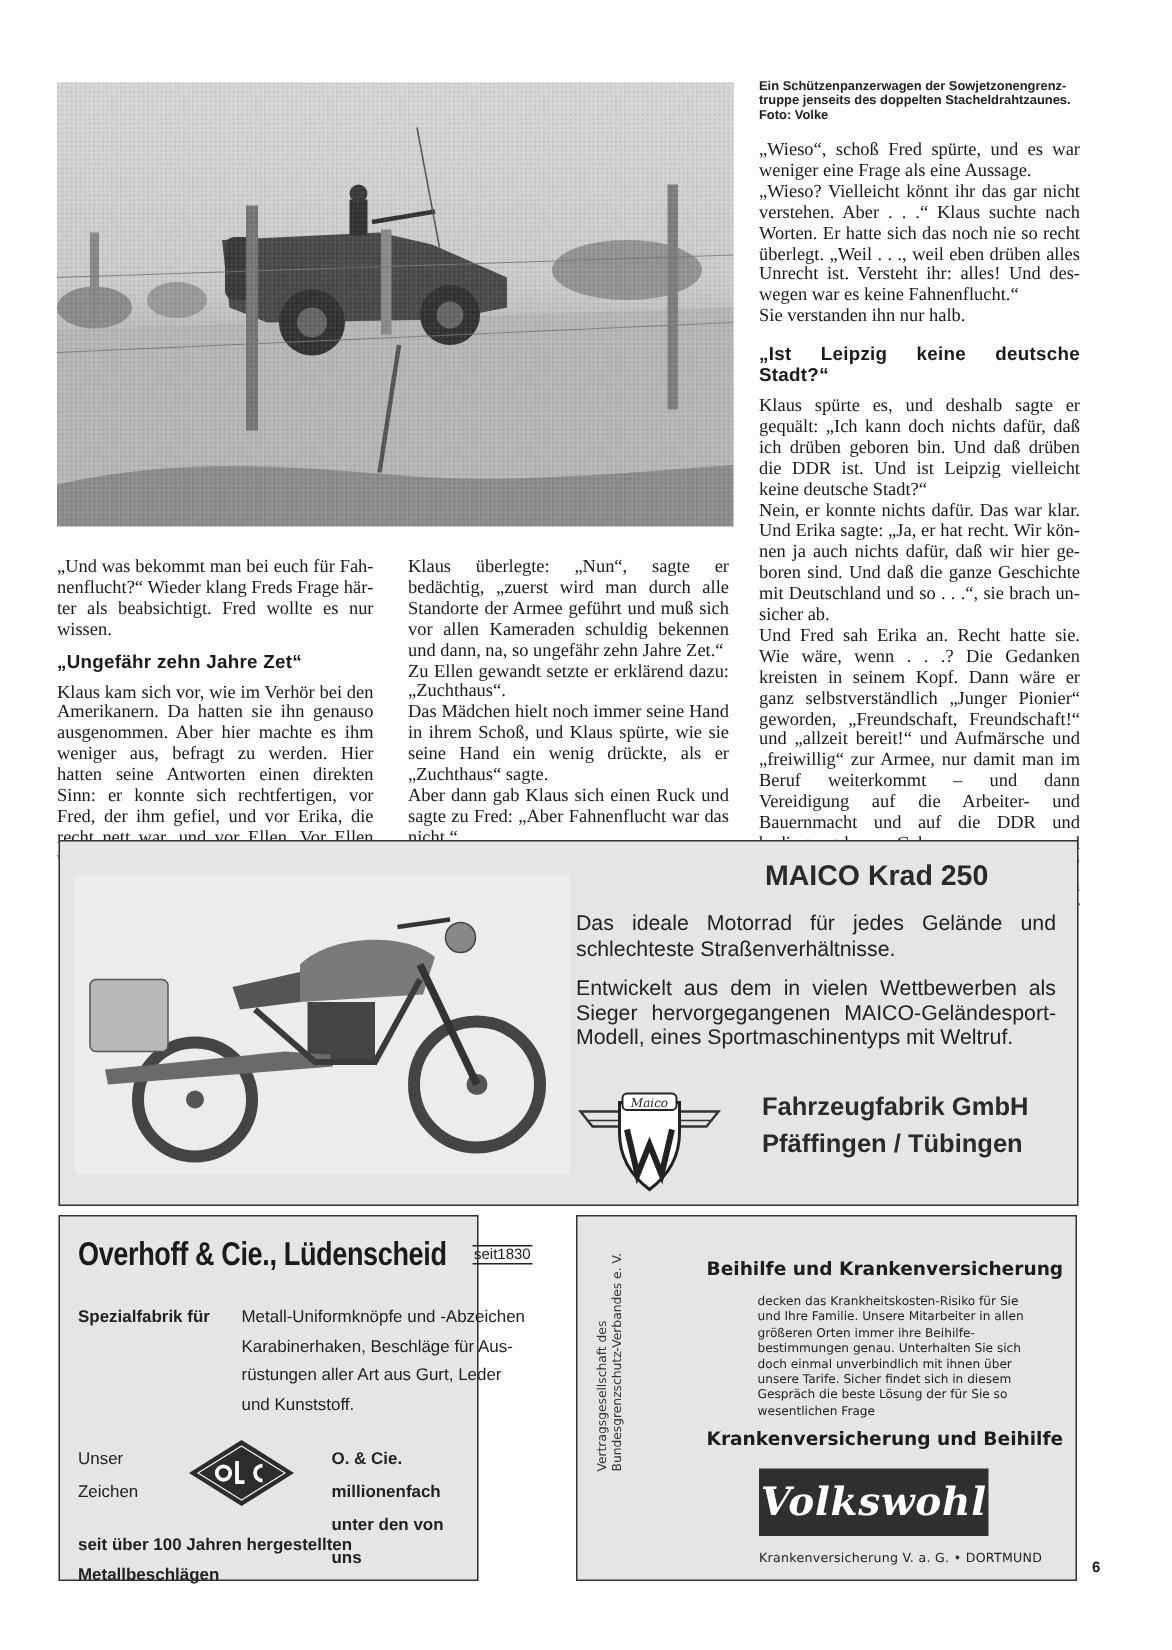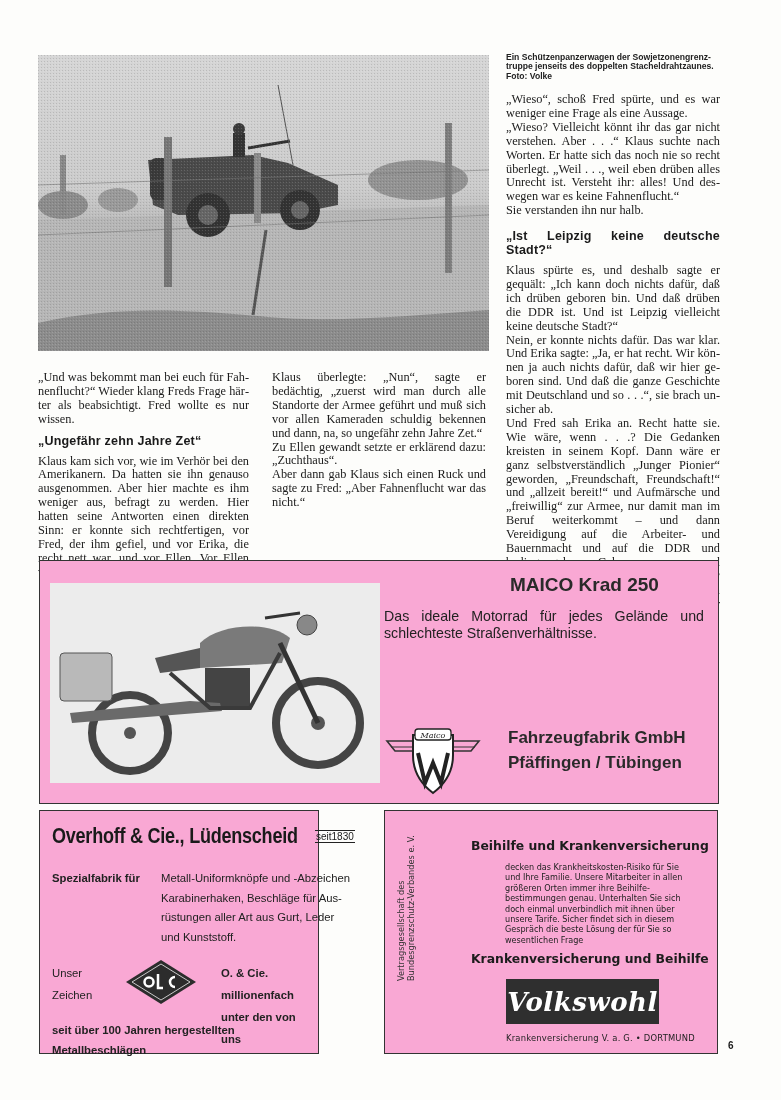--- a/index.html
+++ b/index.html
@@ -10,21 +10,21 @@
   .sans-bold { font-family:"Liberation Sans", sans-serif; font-weight:bold; }
   .caption { font-family:"Liberation Sans", sans-serif; font-weight:bold; font-size:8.6px; line-height:9.4px; color:#222; }
   .subhead { font-family:"Liberation Sans", sans-serif; font-weight:bold; font-size:12.5px; letter-spacing:0.2px; margin:8px 0 6px 0; }
   
   #photo { left:38px; top:55px; width:451px; height:296px; overflow:hidden;
     background:
       radial-gradient(ellipse at 50% 20%, #dcdcdc 0%, #c9c9c9 40%, #b3b3b3 100%);
   }
   #photo svg { display:block; }
   
-  .box { border:1.6px solid #333; box-sizing:border-box; background:#f9a8d4; }
+  .box { border:1.6px solid #333; box-sizing:border-box; background:#e5e5e5; }
   #maico-box { left:39px; top:560px; width:680px; height:244px; }
   #overhoff-box { left:39px; top:810px; width:280px; height:244px; }
   #volks-box { left:384px; top:810px; width:334px; height:244px; }
   .maico-title { font-family:"Liberation Sans", sans-serif; font-weight:bold; font-size:19px; color:#2a2a2a; }
   .maico-text { font-family:"Liberation Sans", sans-serif; font-size:14.2px; line-height:16.5px; color:#222; text-align:justify; }
   .maico-firm { font-family:"Liberation Sans", sans-serif; font-weight:bold; font-size:17px; line-height:25px; color:#2a2a2a; }
   .ov-title { font-family:"Liberation Sans", sans-serif; font-weight:bold; font-size:22px; transform:scaleX(0.82); transform-origin:left; white-space:nowrap; letter-spacing:-0.3px; color:#1a1a1a; }
   .ov-seit { font-family:"Liberation Sans", sans-serif; font-size:10px; border-top:1px solid #222; border-bottom:1px solid #222; padding:0 1px; }
   .ov-text { font-family:"Liberation Sans", sans-serif; font-size:11.3px; line-height:19.5px; color:#222; }
   .vw-title { font-family:"DejaVu Sans", sans-serif; font-weight:bold; font-size:12.4px; color:#1c1c1c; white-space:nowrap; }
@@ -92,20 +92,21 @@
 
 <div class="abs serif" style="left:38px; top:371px; width:211px;">
   <p>„Und was bekommt man bei euch für Fah­nenflucht?“ Wieder klang Freds Frage här­ter als beabsichtigt. Fred wollte es nur wis­sen.</p>
   <div class="subhead">„Ungefähr zehn Jahre Zet“</div>
   <p>Klaus kam sich vor, wie im Verhör bei den Amerikanern. Da hatten sie ihn genauso aus­genommen. Aber hier machte es ihm weni­ger aus, befragt zu werden. Hier hatten seine Antworten einen direkten Sinn: er konnte sich rechtfertigen, vor Fred, der ihm gefiel, und vor Erika, die recht nett war, und vor Ellen. Vor Ellen vor allem.</p>
 </div>
 
 <div class="abs serif" style="left:272px; top:371px; width:214px;">
   <p>Klaus überlegte: „Nun“, sagte er bedächtig, „zuerst wird man durch alle Standorte der Armee geführt und muß sich vor allen Ka­meraden schuldig bekennen und dann, na, so ungefähr zehn Jahre Zet.“</p>
   <p>Zu Ellen gewandt setzte er erklärend dazu: „Zuchthaus“.</p>
+  <p>Das Mädchen hielt noch immer seine Hand in ihrem Schoß, und Klaus spürte, wie sie seine Hand ein wenig drückte, als er „Zucht­haus“ sagte.</p>
   <p>Aber dann gab Klaus sich einen Ruck und sagte zu Fred: „Aber Fahnenflucht war das nicht.“</p>
 </div>
 
 <div class="abs serif" style="left:506px; top:93px; width:214px;">
   <p>„Wieso“, schoß Fred spürte, und es war we­niger eine Frage als eine Aussage.</p>
   <p>„Wieso? Vielleicht könnt ihr das gar nicht verstehen. Aber . . .“ Klaus suchte nach Worten. Er hatte sich das noch nie so recht überlegt. „Weil . . ., weil eben drüben alles Unrecht ist. Versteht ihr: alles! Und des­wegen war es keine Fahnenflucht.“</p>
   <p>Sie verstanden ihn nur halb.</p>
   <div class="subhead" style="margin:12px 0 6px 0;">„Ist Leipzig keine deutsche Stadt?“</div>
   <p>Klaus spürte es, und deshalb sagte er gequält: „Ich kann doch nichts dafür, daß ich drüben geboren bin. Und daß drüben die DDR ist. Und ist Leipzig vielleicht keine deutsche Stadt?“</p>
   <p>Nein, er konnte nichts dafür. Das war klar. Und Erika sagte: „Ja, er hat recht. Wir kön­nen ja auch nichts dafür, daß wir hier ge­boren sind. Und daß die ganze Geschichte mit Deutschland und so . . .“, sie brach un­sicher ab.</p>
@@ -126,20 +127,21 @@
       <rect x="155" y="85" width="45" height="40" fill="#444"></rect>
       <path d="M20 130 L140 118 L170 120 L172 128 L22 140 Z" fill="#6a6a6a"></path>
       <line x1="230" y1="60" x2="268" y2="140" stroke="#333" stroke-width="5"></line>
       <line x1="215" y1="35" x2="250" y2="30" stroke="#333" stroke-width="3"></line>
       <circle cx="257" cy="42" r="10" fill="#888" stroke="#444"></circle>
       <path d="M120 90 L160 125 L200 125 L230 70" fill="none" stroke="#3a3a3a" stroke-width="4"></path>
     </svg>
   </div>
   <div class="abs maico-title" style="left:470px; top:13px;">MAICO Krad 250</div>
   <div class="abs maico-text" style="left:344px; top:47px; width:320px;">Das ideale Motorrad für jedes Gelände und schlech­teste Straßenverhältnisse.</div>
+  <div class="abs maico-text" style="left:344px; top:90px; width:320px;">Entwickelt aus dem in vielen Wettbewerben als Sieger hervorgegangenen MAICO-Geländesport-Modell, eines Sportmaschinentyps mit Weltruf.</div>
   <div class="abs" style="left:345px; top:156px; width:96px; height:78px;">
     <svg width="96" height="78" viewBox="0 0 96 78">
       <path d="M2 24 L94 24 L86 34 L10 34 Z" fill="none" stroke="#333" stroke-width="1.6"></path>
       <path d="M6 30 L90 30" stroke="#333" stroke-width="1"></path>
       <path d="M28 18 L68 18 L68 38 C68 58 56 70 48 76 C40 70 28 58 28 38 Z" fill="#fff" stroke="#222" stroke-width="2"></path>
       <path d="M33 36 L40 66 L48 46 L56 66 L63 36" fill="none" stroke="#222" stroke-width="4"></path>
       <rect x="30" y="12" width="36" height="11" rx="3" fill="#fff" stroke="#222" stroke-width="1.3"></rect>
       <text x="48" y="21" text-anchor="middle" font-family="DejaVu Serif, serif" font-style="italic" font-size="8" fill="#222">Maico</text>
     </svg>
   </div>

